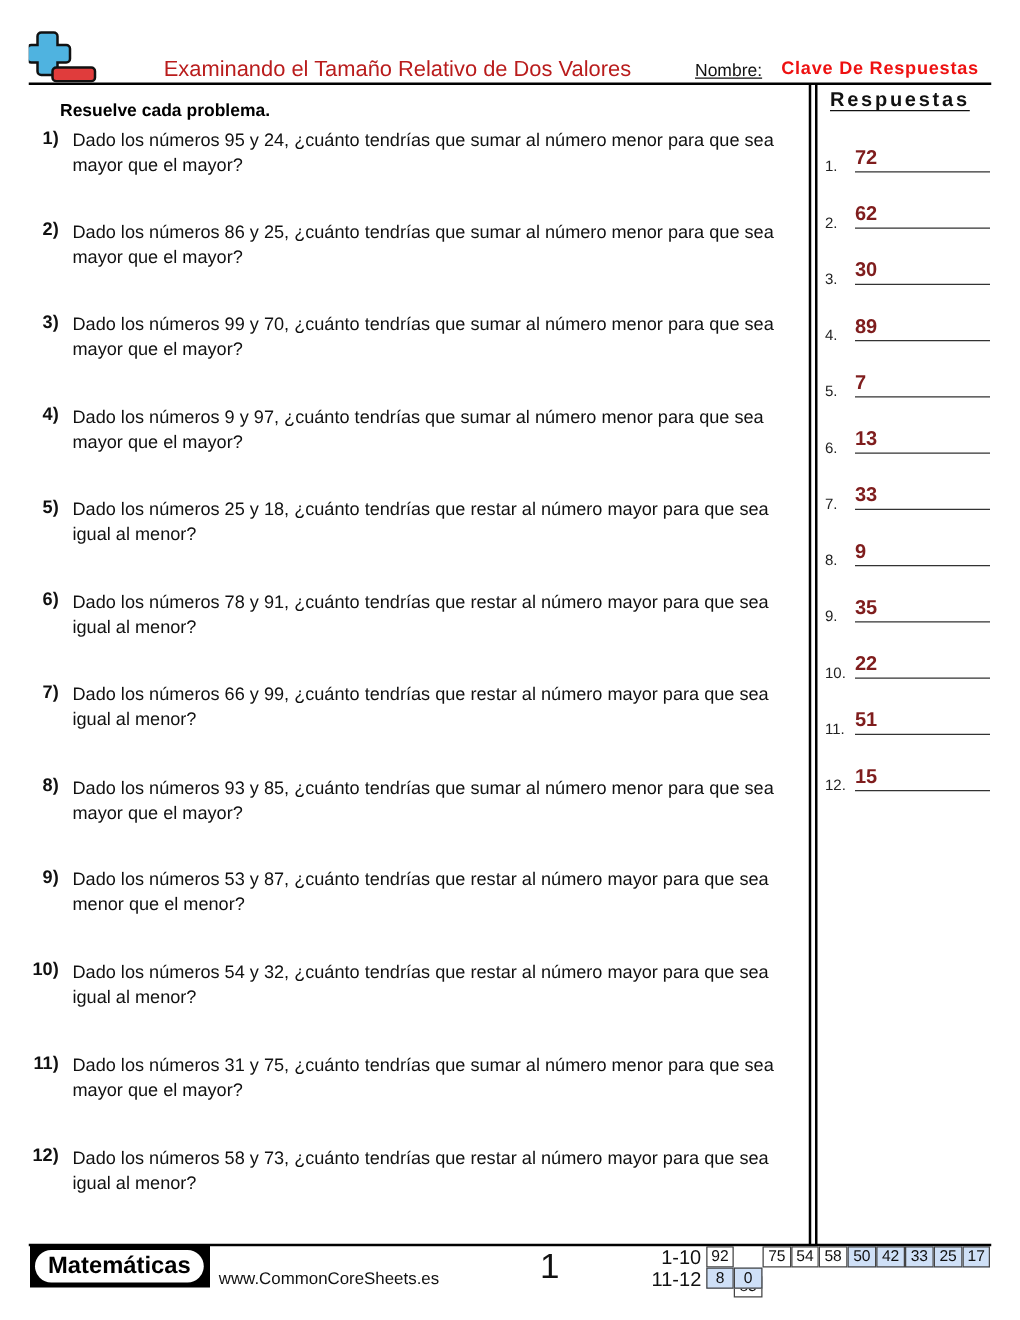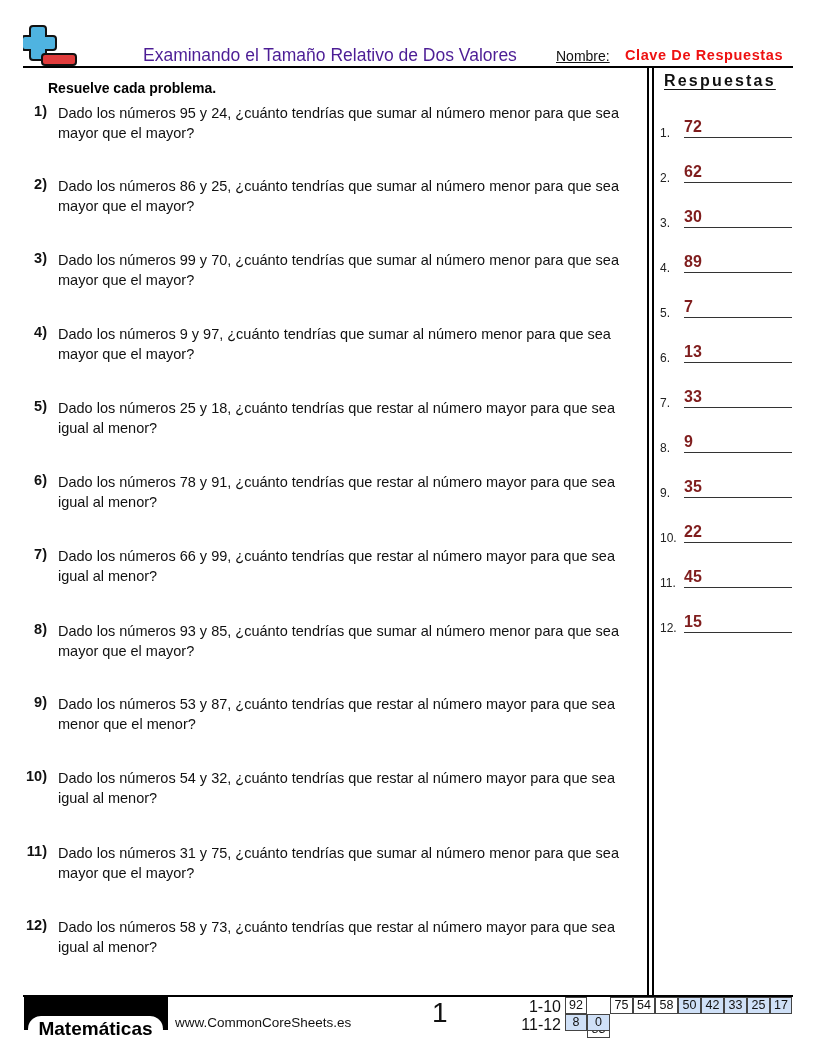--- a/index.html
+++ b/index.html
@@ -2,21 +2,21 @@
 <html><head>
   <meta charset="utf-8">
   <style>
     * { box-sizing: border-box; margin: 0; padding: 0; }
     html, body { width: 816px; height: 1056px; background: #ffffff; overflow: hidden; }
     body { position: relative; font-family: "Liberation Sans", sans-serif; color: #111; }
 
     
     .logo { position: absolute; left: 23px; top: 24px; width: 56px; height: 42px; }
     .header-line { position: absolute; left: 23px; top: 66px; width: 770px; height: 2px; background: #000; }
-    .title { position: absolute; left: 131px; top: 45px; font-size: 17.5px; color: #4c1d95; white-space: nowrap; margin-left: 12px; }
+    .title { position: absolute; left: 131px; top: 45px; font-size: 17.5px; color: #b91c1c; white-space: nowrap; }
     .name-label { position: absolute; left: 556px; top: 48px; font-size: 14px; color: #111; white-space: nowrap; text-decoration: underline; }
     .name-value { position: absolute; left: 625px; top: 47px; font-size: 14.5px; font-weight: bold; color: #ee1111; letter-spacing: 0.6px; white-space: nowrap; }
 
     .instructions { position: absolute; left: 24px; top: 80px; font-size: 14px; font-weight: bold; color: #000; padding-left: 24px; }
 
     
     .divider { position: absolute; left: 647px; top: 67px; width: 7px; height: 929px; border-left: 2px solid #000; border-right: 2px solid #000; }
 
     
     .answers-title { position: absolute; left: 664px; top: 72px; font-size: 16px; font-weight: bold; letter-spacing: 2.2px; text-decoration: underline; text-underline-offset: 3px; color: #111; }
@@ -26,21 +26,21 @@
     .answer-val { position: absolute; left: 24px; right: 2px; bottom: 4px; font-size: 16px; font-weight: bold; color: #7f1d1d; }
 
     
     .problem { position: absolute; left: 0; width: 645px; }
     .problem-num { position: absolute; right: 598px; top: 0; font-size: 14.5px; font-weight: bold; color: #111; white-space: nowrap; }
     .problem-text { position: absolute; left: 58px; top: 0; width: 585px; font-size: 14.5px; line-height: 20px; color: #111; }
 
     
     .footer-line { position: absolute; left: 23px; top: 995px; width: 770px; height: 1.5px; background: #000; }
     .brand-box { position: absolute; left: 24px; top: 996px; width: 144px; height: 34px; background: #000; }
-    .brand-pill { position: absolute; left: 4px; top: 20px; width: 135px; height: 26px; background: #fff; border-radius: 14px; font-size: 19px; font-weight: bold; color: #000; text-align: center; line-height: 26px; }
+    .brand-pill { position: absolute; left: 4px; top: 4px; width: 135px; height: 26px; background: #fff; border-radius: 14px; font-size: 19px; font-weight: bold; color: #000; text-align: center; line-height: 26px; }
     .site { position: absolute; left: 175px; top: 1015px; font-size: 13.5px; color: #111; }
     .page-num { position: absolute; left: 432px; top: 997px; font-size: 28px; color: #111; }
     .score-label { position: absolute; font-size: 16px; color: #111; text-align: right; width: 40px; }
     .cell { position: absolute; height: 17px; border: 1px solid #444; text-align: center; font-size: 12.5px; line-height: 15px; color: #111; background: #fff; }
     .cell.hl { background: #cfe0f7; }
   </style>
 </head>
 <body>
 
 <svg class="logo" viewBox="0 0 56 42">
@@ -153,21 +153,21 @@
   <span class="answer-val">35</span>
 </div>
 <div class="answer-row" style="top:515px;">
   <span class="answer-num">10.</span>
   <span class="answer-line"></span>
   <span class="answer-val">22</span>
 </div>
 <div class="answer-row" style="top:560px;">
   <span class="answer-num">11.</span>
   <span class="answer-line"></span>
-  <span class="answer-val">45</span>
+  <span class="answer-val">51</span>
 </div>
 <div class="answer-row" style="top:605px;">
   <span class="answer-num">12.</span>
   <span class="answer-line"></span>
   <span class="answer-val">15</span>
 </div>
 
 <div class="footer-line"></div>
 <div class="brand-box">
   <div class="brand-pill">Matemáticas</div>

